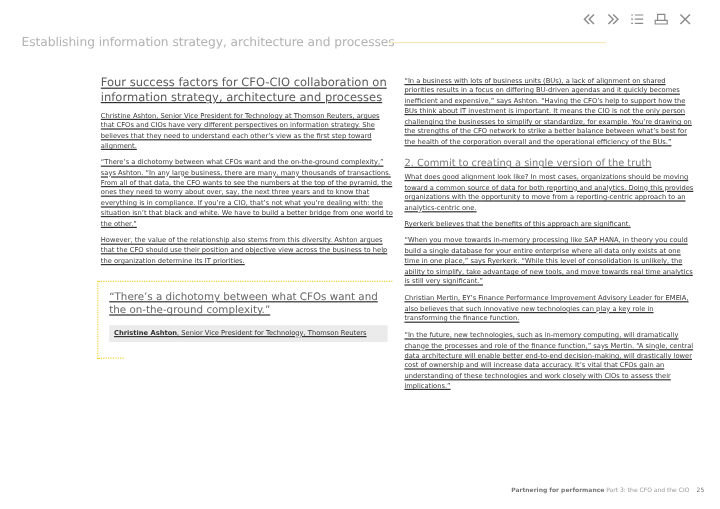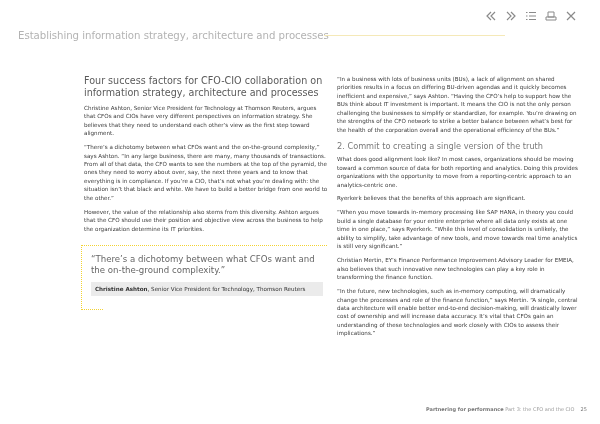--- a/index.html
+++ b/index.html
@@ -6,21 +6,21 @@
     html, body { width: 600px; height: 424px; background: #ffffff; overflow: hidden; }
     body { position: relative; font-family: "DejaVu Sans", "Liberation Sans", sans-serif; color: #333333; }
 
     .toolbar { position: absolute; top: 9px; right: 22px; display: flex; gap: 6px; align-items: center; }
     .tb-btn { width: 14px; height: 14px; display: flex; align-items: center; justify-content: center; color: #8a8a8a; cursor: pointer; }
     .tb-btn svg { width: 12px; height: 12px; }
 
     .section-title { position: absolute; top: 30px; left: 18px; font-size: 10.2px; color: #b3b3b3; white-space: nowrap; letter-spacing: -0.05px; }
     .section-rule { position: absolute; top: 35px; left: 324px; width: 181px; height: 1px; background: #f5e9b8; }
 
-    .col { position: absolute; top: 75px; width: 244px; }
+    .col { position: absolute; top: 64px; width: 244px; text-decoration: underline; }
     .col.left { left: 84px; }
     .col.right { left: 337px; }
 
     .h-main { font-size: 9.6px; line-height: 12.4px; color: #5a5a5a; margin-bottom: 4px; }
     .h-sub { font-size: 8.2px; line-height: 11px; color: #7a7a7a; margin-bottom: 3px; }
     .p { font-size: 5.6px; line-height: 8.45px; color: #3a3a3a; margin-bottom: 5.5px; }
 
     .quote-box { position: relative; margin-top: 12px; width: 246px; margin-left: -3px; padding: 9px 0 6px 0; }
     .quote-box .b-top { position: absolute; top: 0; left: 0; width: 100%; border-top: 1px dotted #f2d232; }
     .quote-box .b-left { position: absolute; top: 0; left: 0; height: 100%; border-left: 1px dotted #f2d232; }

